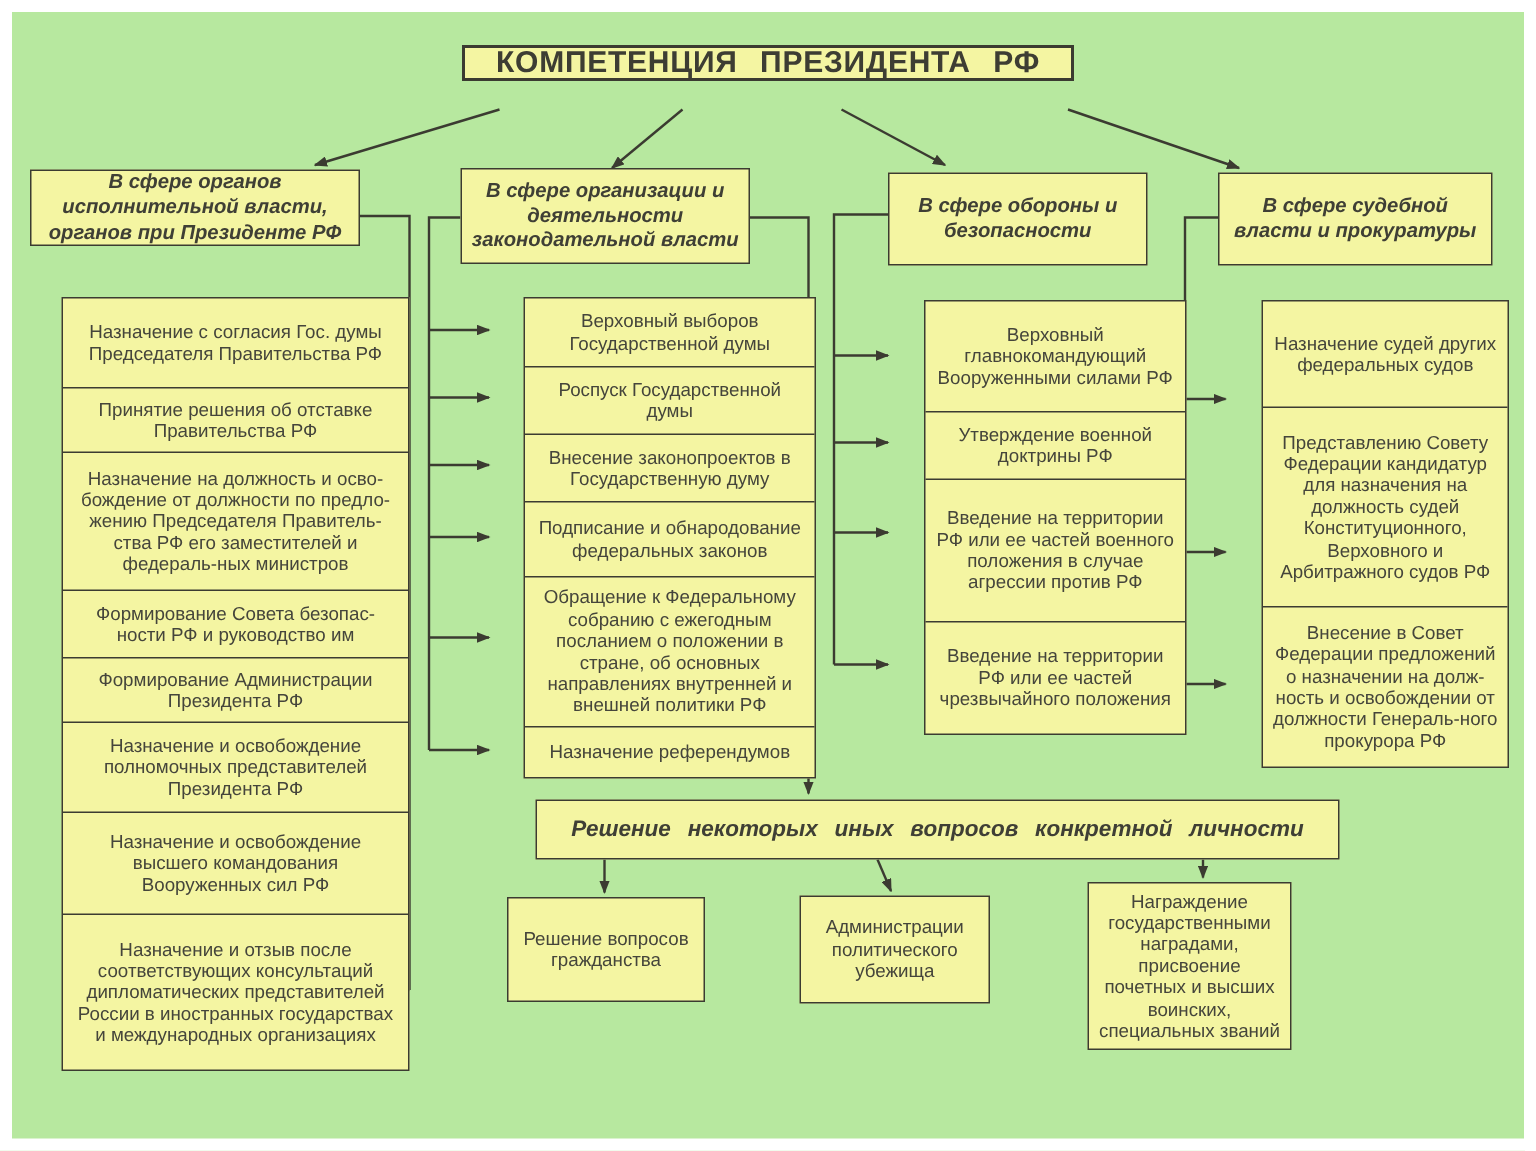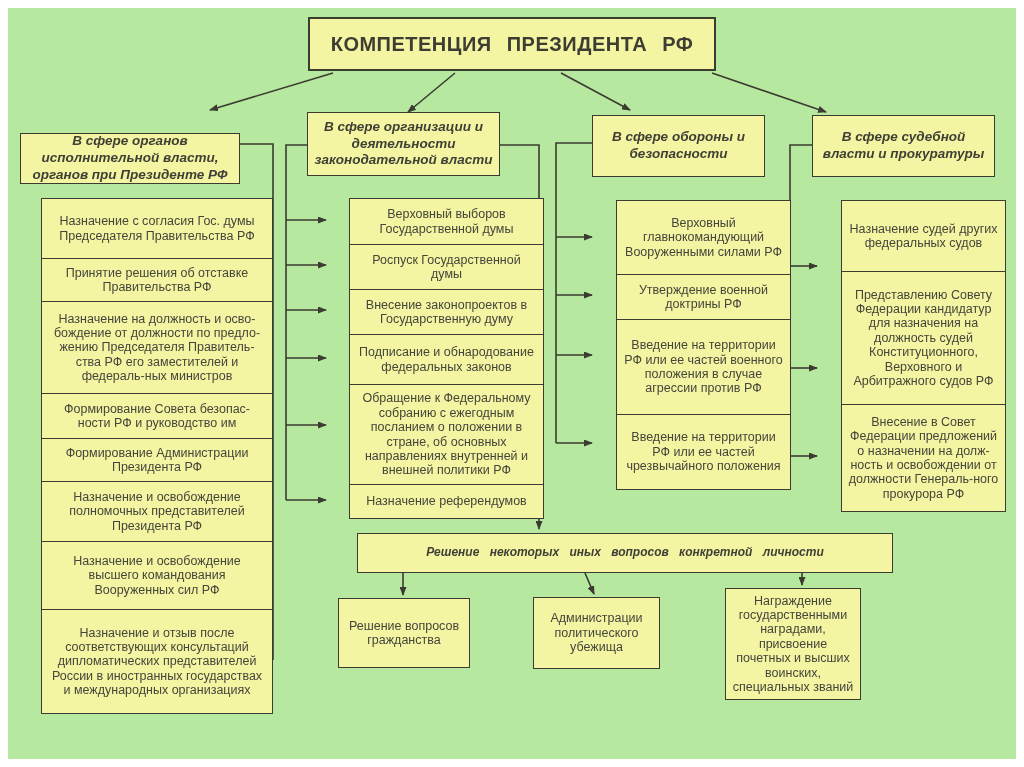--- a/index.html
+++ b/index.html
@@ -6,21 +6,21 @@
   #page{position:relative;width:1024px;height:767px;background:#ffffff;overflow:hidden;
         font-family:"Liberation Sans", sans-serif;}
   .canvas{position:absolute;left:8px;top:8px;width:1008px;height:751px;background:#b7e89f;}
   svg.connectors{position:absolute;left:0;top:0;pointer-events:none;}
   .box{position:absolute;background:#f4f5a2;border:1.6px solid #3b3b31;box-sizing:border-box;
        display:flex;align-items:center;justify-content:center;text-align:center;
        color:#45453b;font-size:12.5px;line-height:1.15;padding:2px 6px;}
   .title{font-size:20px;font-weight:bold;letter-spacing:.5px;word-spacing:9px;
          border-width:2.6px;color:#3d3d33;}
   .hdr{font-weight:bold;font-style:italic;font-size:13.5px;line-height:1.25;color:#3f3f35;}
-  .banner{font-weight:bold;font-style:italic;font-size:12px;word-spacing:7px;color:#3f3f35;}
+  .banner{font-weight:bold;font-style:italic;font-size:15px;word-spacing:7px;color:#3f3f35;}
   .stack{position:absolute;background:#f4f5a2;border:1.6px solid #3b3b31;box-sizing:border-box;margin-left:21px;}
   .cell{display:flex;align-items:center;justify-content:center;text-align:center;
         box-sizing:border-box;padding:1px 6px;color:#45453b;font-size:12.5px;line-height:1.15;}
   .cell + .cell{border-top:1.6px solid #3b3b31;}
 </style>
 </head>
 <body>
 
 <div id="page">
   <div class="canvas"></div>
@@ -68,23 +68,23 @@
       <line x1="790" y1="266" x2="817" y2="266" marker-end="url(#arw)"></line>
       <line x1="790" y1="368" x2="817" y2="368" marker-end="url(#arw)"></line>
       <line x1="790" y1="456" x2="817" y2="456" marker-end="url(#arw)"></line>
 
       <line x1="403" y1="573" x2="403" y2="595" marker-end="url(#arw)"></line>
       <line x1="585" y1="573" x2="594" y2="594" marker-end="url(#arw)"></line>
       <line x1="802" y1="573" x2="802" y2="585" marker-end="url(#arw)"></line>
     </g>
   </svg>
 
-  <div class="box title" style="left:308px;top:17px;width:408px;height:54px;">КОМПЕТЕНЦИЯ ПРЕЗИДЕНТА РФ</div>
+  <div class="box title" style="left:308px;top:30px;width:408px;height:24px;">КОМПЕТЕНЦИЯ ПРЕЗИДЕНТА РФ</div>
 
-  <div class="box hdr" style="left:20px;top:113px;width:220px;height:51px;margin-top:20px;">В сфере органов исполнительной власти, органов при Президенте РФ</div>
+  <div class="box hdr" style="left:20px;top:113px;width:220px;height:51px;">В сфере органов исполнительной власти, органов при Президенте РФ</div>
   <div class="box hdr" style="left:307px;top:112px;width:193px;height:64px;">В сфере организации и деятельности законодательной власти</div>
   <div class="box hdr" style="left:592px;top:115px;width:173px;height:62px;">В сфере обороны и безопасности</div>
   <div class="box hdr" style="left:812px;top:115px;width:183px;height:62px;">В сфере судебной власти и прокуратуры</div>
 
   <div class="stack" style="left:20px;top:198px;width:232px;">
     <div class="cell" style="height:59px">Назначение с согласия Гос. думы Председателя Правительства РФ</div>
     <div class="cell" style="height:43px">Принятие решения об отставке Правительства РФ</div>
     <div class="cell" style="height:92px">Назначение на должность и осво-бождение от должности по предло-жению Председателя Правитель-ства РФ его заместителей и федераль-ных министров</div>
     <div class="cell" style="height:45px">Формирование Совета безопас-ности РФ и руководство им</div>
     <div class="cell" style="height:43px">Формирование Администрации Президента РФ</div>

